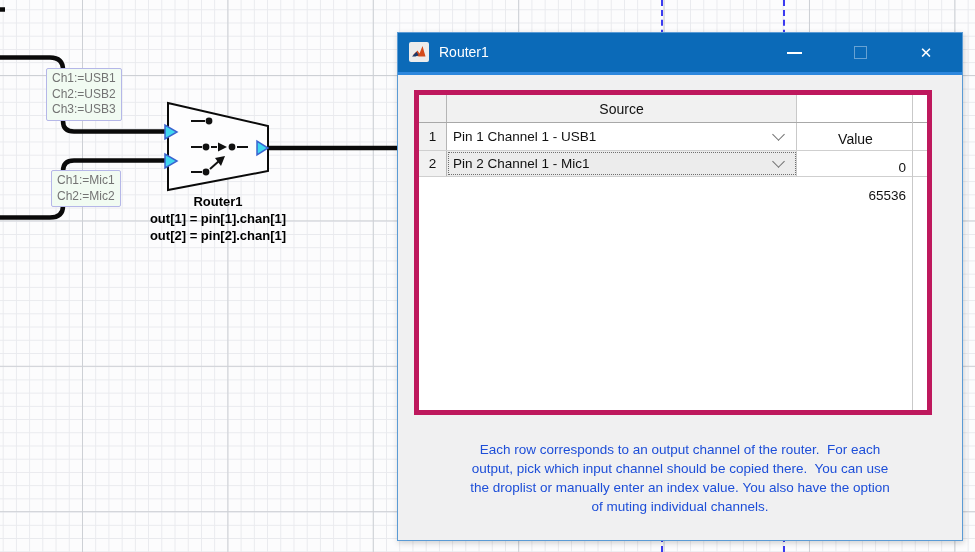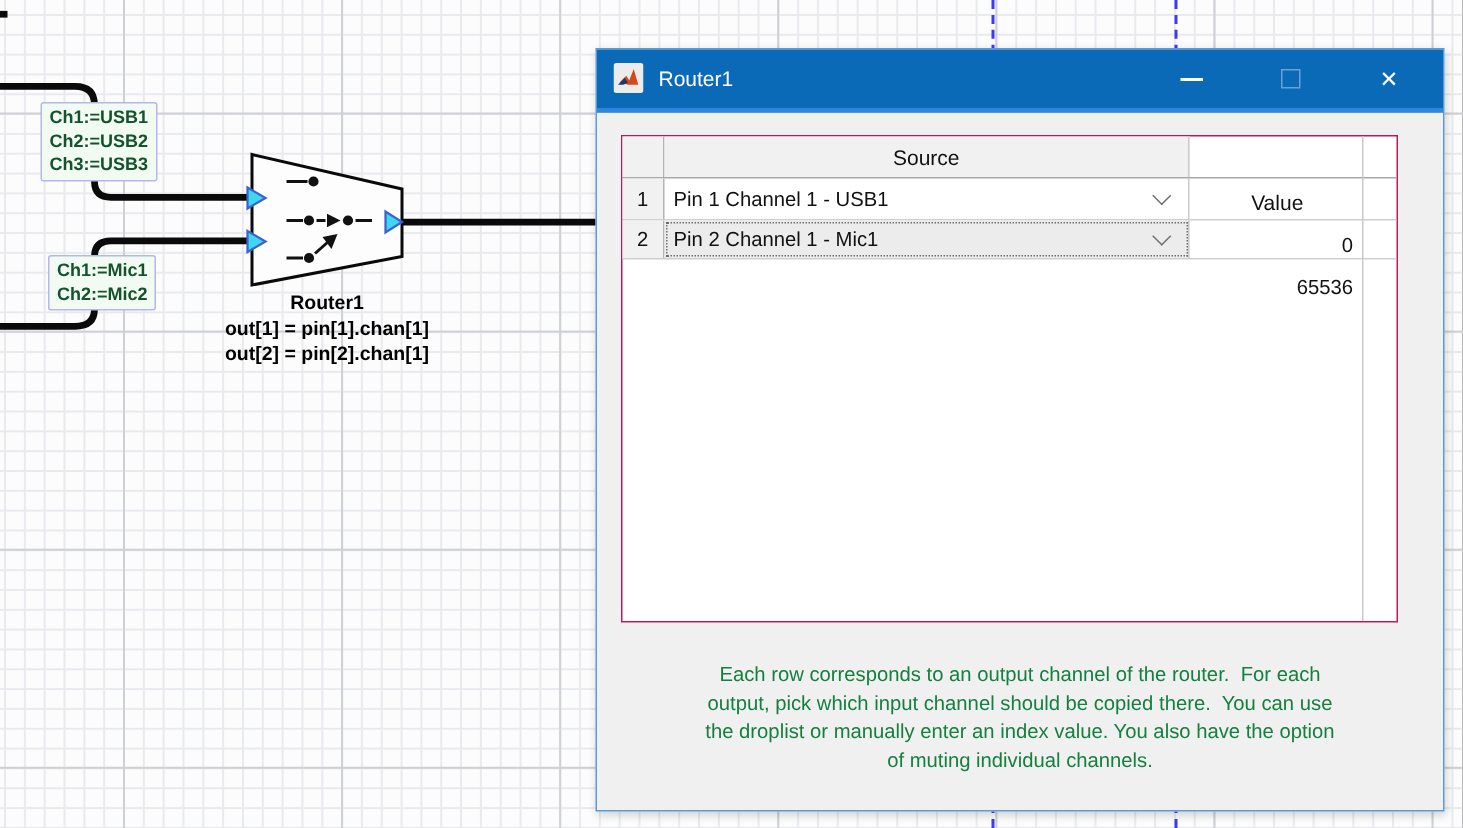--- a/index.html
+++ b/index.html
@@ -19,59 +19,59 @@
   .g1{left:661px;} .g2{left:783px;}
   svg.diagram{position:absolute;left:0;top:0;z-index:2;}
   .wire{stroke:#0a0a0a;stroke-width:4.5;fill:none;}
   .block{fill:#fdfdfe;stroke:#0a0a0a;stroke-width:2;}
   .sym{stroke:#111;stroke-width:2;fill:none;}
   .dot{fill:#111;stroke:none;}
   .port{fill:var(--port-fill,#3fd6ef);stroke:var(--port-stroke,#3a63d0);stroke-width:1.5;}
   .note{
     position:absolute;z-index:3;background:var(--label-bg,#f1fbf2);
     border:1px solid var(--label-border,#b5b7e8);border-radius:2px;
-    padding:2px 5px;font-size:12px;font-weight:bold;color:#14532d;line-height:15.5px;white-space:nowrap;
+    padding:2px 5px;font-size:12px;font-weight:normal;color:#737373;line-height:15.5px;white-space:nowrap;margin-left:19px;
   }
   .note-usb{left:27px;top:68px;} .note-mic{left:32px;top:170px;text-align:center;} .note-out{left:311px;top:127px;}
   .caption{position:absolute;z-index:3;left:118px;top:193px;width:200px;text-align:center;
     font-size:13px;font-weight:bold;color:#000;line-height:17px;}
   
   .dialog{position:absolute;z-index:10;left:397px;top:32px;width:566px;height:509px;
     box-sizing:border-box;border:1px solid #5b9bd5;background:var(--dialog-bg,#f0f0f1);
     box-shadow:1px 2px 6px rgba(0,0,0,.18);}
   .titlebar{position:relative;height:39px;background:var(--titlebar,#0b6ab8);
     border-bottom:3px solid var(--titlebar-accent,#2d87dd);}
   .app-icon{position:absolute;left:11px;top:9px;width:20px;height:20px;}
   .title-text{position:absolute;left:41px;top:0;line-height:39px;color:#fff;font-size:14px;}
   .tb-btn{position:absolute;top:0;width:34px;height:39px;display:flex;align-items:center;justify-content:center;cursor:pointer;}
   .btn-min{left:379px;} .btn-max{left:445px;} .btn-close{left:511px;color:#fff;font-size:15px;}
   .min-glyph{width:15px;height:2px;background:#fff;display:block;}
   .max-glyph{width:11px;height:11px;border:1px solid rgba(255,255,255,.38);display:block;}
   
   .grid-table{position:absolute;left:16px;top:57px;width:518px;height:325px;box-sizing:border-box;
-    border:1px solid #be185d;background:#fff;font-size:13.5px;color:#111;}
+    border:5px solid #be185d;background:#fff;font-size:13.5px;color:#111;}
   .trow,.thead{display:flex;box-sizing:border-box;}
   .thead{height:28px;border-bottom:1px solid #a8a8a8;}
   .r1{height:28px;border-bottom:1px solid #cfcfcf;}
   .r2{height:26px;border-bottom:1px solid #cfcfcf;}
   .c-num{width:28px;box-sizing:border-box;border-right:1px solid #b5b5b5;background:#f1f1f1;
     display:flex;align-items:center;justify-content:center;}
   .c-src{width:350px;box-sizing:border-box;border-right:1px solid #c9c9c9;position:relative;
     display:flex;align-items:center;padding-left:6px;}
   .c-val{width:117px;box-sizing:border-box;display:flex;align-items:center;justify-content:flex-end;padding-right:8px;margin-top:44px;}
   .thead .c-src,.thead .c-val{justify-content:center;padding:0;background:#f1f1f1;font-size:14px;}
   .thead .c-num{background:#f1f1f1;}
   .r2 .c-src,.r2 .c-val{background:var(--selection-bg,#ececec);}
   .r2 .c-src{outline:1px dotted #6f6f6f;outline-offset:-2px;}
   .src-text{white-space:nowrap;overflow:hidden;}
   .chev{position:absolute;right:13px;top:50%;width:8px;height:8px;margin-top:-7px;
     border-right:1.6px solid #6f6f6f;border-bottom:1.6px solid #6f6f6f;transform:rotate(45deg);cursor:pointer;}
   .col-endline{position:absolute;left:493px;top:0;bottom:0;width:1px;background:#c9c9c9;}
   .desc{position:absolute;left:12px;top:407px;width:540px;text-align:center;white-space:pre-wrap;
-    font-size:13.5px;line-height:19px;color:#15803d;}
+    font-size:13.5px;line-height:19px;color:#1d4ed8;}
 </style>
 </head>
 <body>
 
 <div class="stage">
 
   <div class="guide g1"></div>
   <div class="guide g2"></div>
 
   <svg class="diagram" width="400" height="280" viewBox="0 0 400 280">

